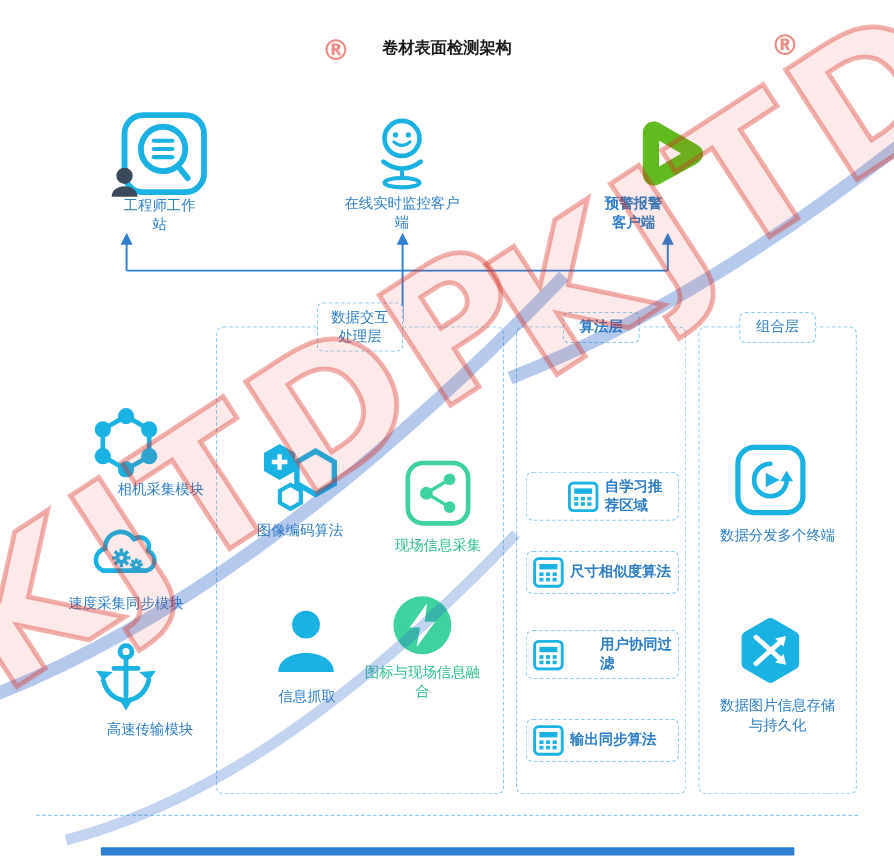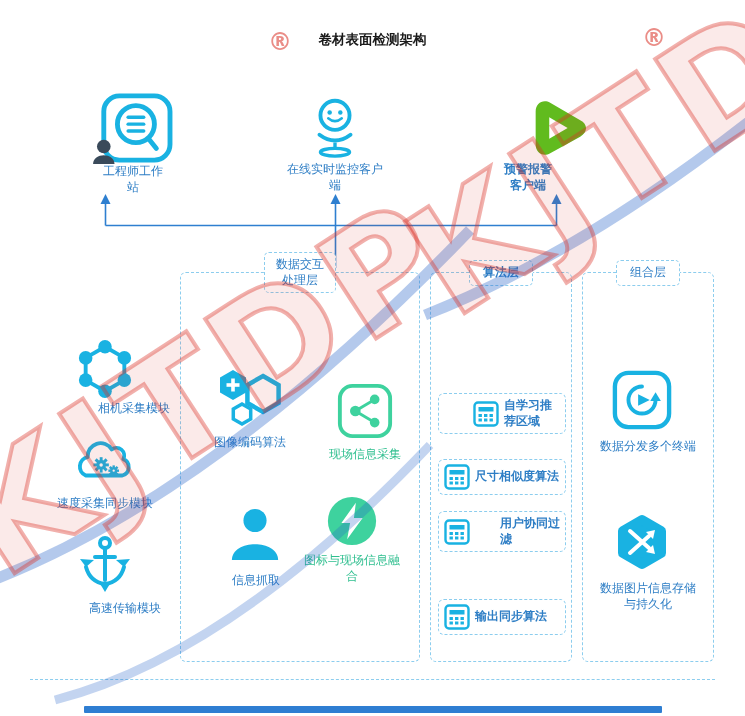--- a/index.html
+++ b/index.html
@@ -224,21 +224,21 @@
             <rect x="11" y="13" width="3.4" height="3"></rect>
             <rect x="16.5" y="13" width="3.4" height="3"></rect>
           <rect x="5.5" y="17.5" width="3.4" height="3"></rect>
             <rect x="11" y="17.5" width="3.4" height="3"></rect>
             <rect x="16.5" y="17.5" width="3.4" height="3"></rect>
         </g>
       </svg>
       <span class="algo-text">尺寸相似度算法</span>
     </div>
 
-    <div class="algo-row" style="top:238px;gap:30px;">
+    <div class="algo-row" style="top:252px;gap:30px;">
       <svg class="chip" width="26" height="26" viewBox="0 0 26 26">
         <rect x="1.5" y="1.5" width="23" height="23" rx="3.5" fill="none" stroke="#19b2e2" stroke-width="2.4"></rect>
         <rect x="5.5" y="6" width="15" height="4.5" fill="#19b2e2"></rect>
         <g fill="#19b2e2">
           <rect x="5.5" y="13" width="3.4" height="3"></rect>
             <rect x="11" y="13" width="3.4" height="3"></rect>
             <rect x="16.5" y="13" width="3.4" height="3"></rect>
           <rect x="5.5" y="17.5" width="3.4" height="3"></rect>
             <rect x="11" y="17.5" width="3.4" height="3"></rect>
             <rect x="16.5" y="17.5" width="3.4" height="3"></rect>

